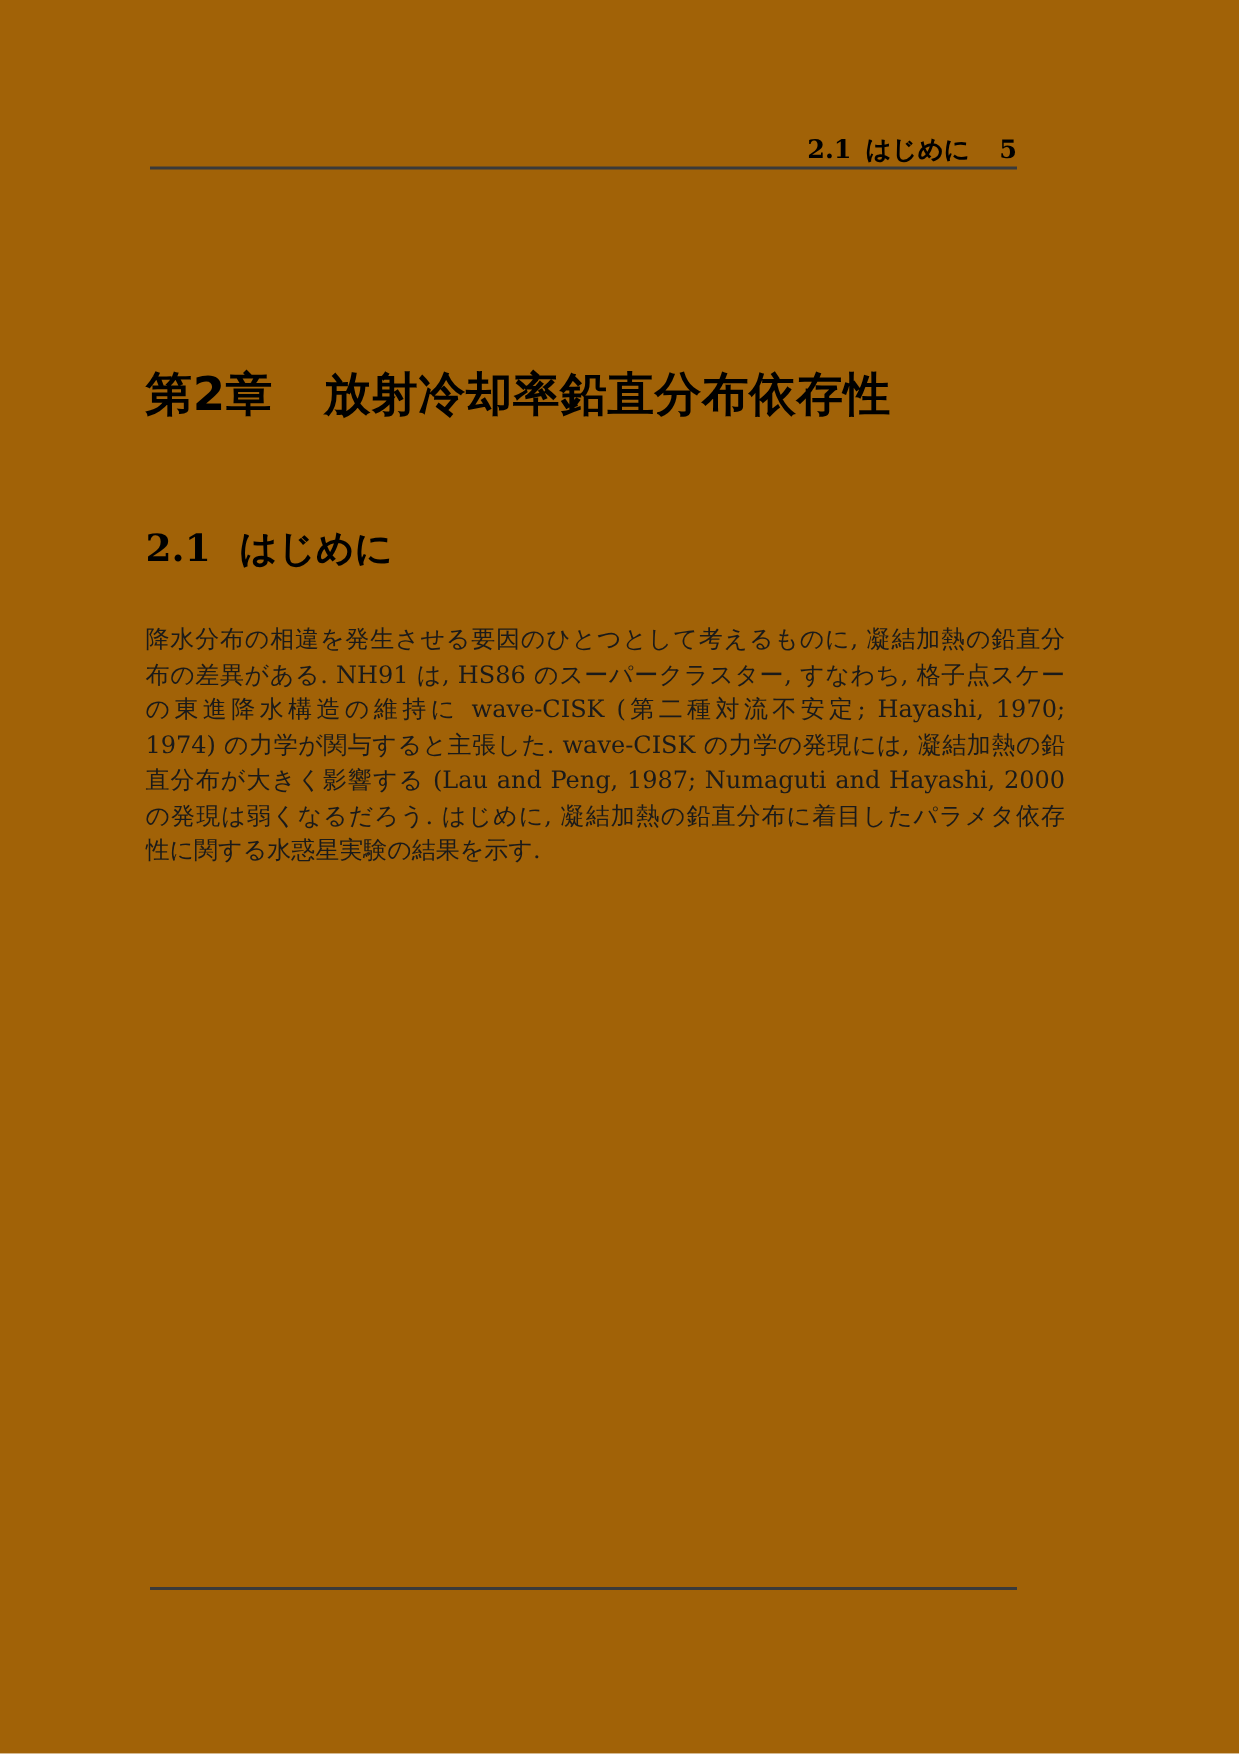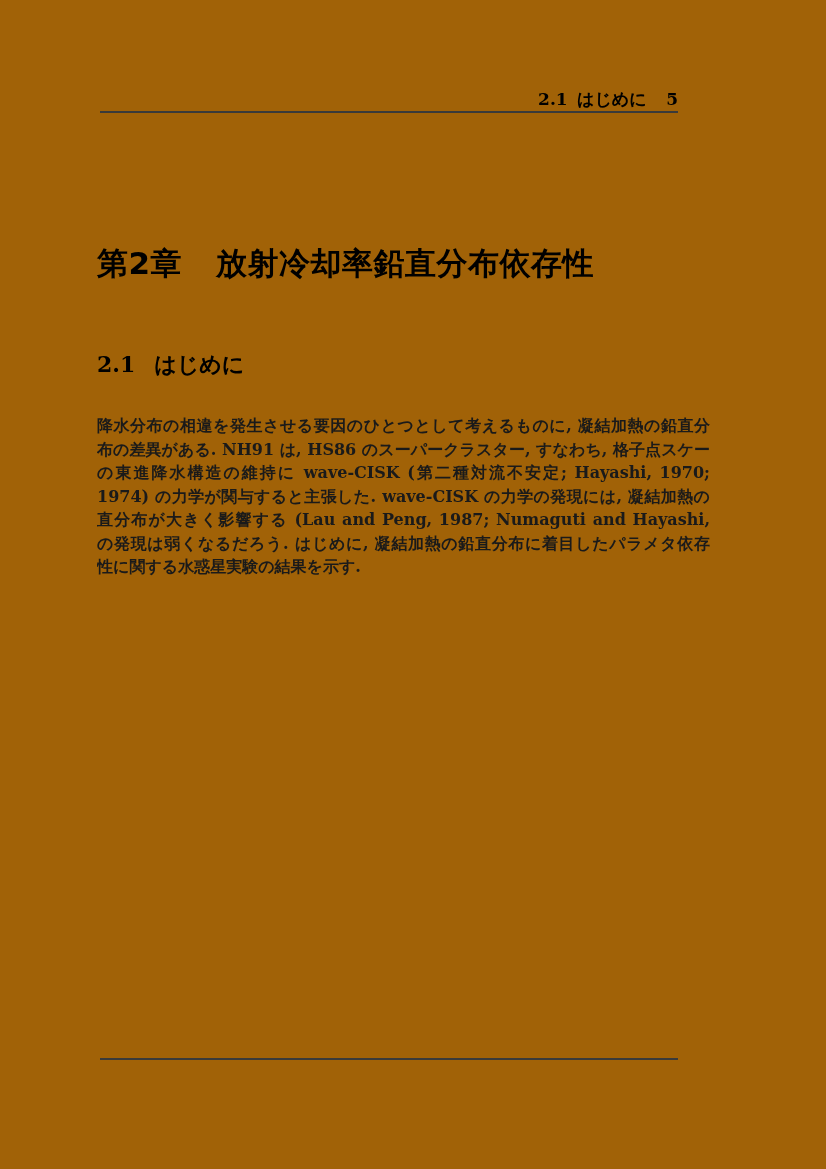--- a/index.html
+++ b/index.html
@@ -55,21 +55,21 @@
     white-space: nowrap;
     letter-spacing: 0.5px;
     margin-top: 26px;
   }
   .chapter-heading .chapter-title { margin-left: 34px; }
   
   .section-heading {
     position: absolute;
     top: 351px;
     left: 97px;
-    font-size: 22px;
+    font-size: 25px;
     line-height: 1.2;
     font-weight: bold;
     color: #000;
     font-family: "DejaVu Sans", "Liberation Sans", sans-serif;
     white-space: nowrap;
   }
   .section-heading .num {
     font-family: "DejaVu Serif", "Liberation Serif", serif;
   }
   .section-heading .section-title { margin-left: 19px; }
@@ -82,21 +82,20 @@
     font-size: 16px;
     line-height: 23.5px;
     color: #1a1a1a;
     font-family: "DejaVu Serif", "Liberation Serif", serif;
   }
   .bline {
     text-align: justify;
     text-align-last: justify;
     height: 23.5px;
     overflow: hidden;
-    font-weight: bold;
   }
   .bline.last {
     text-align-last: left;
   }
 </style>
 </head>
 <body>
 
 <div class="page">
 

